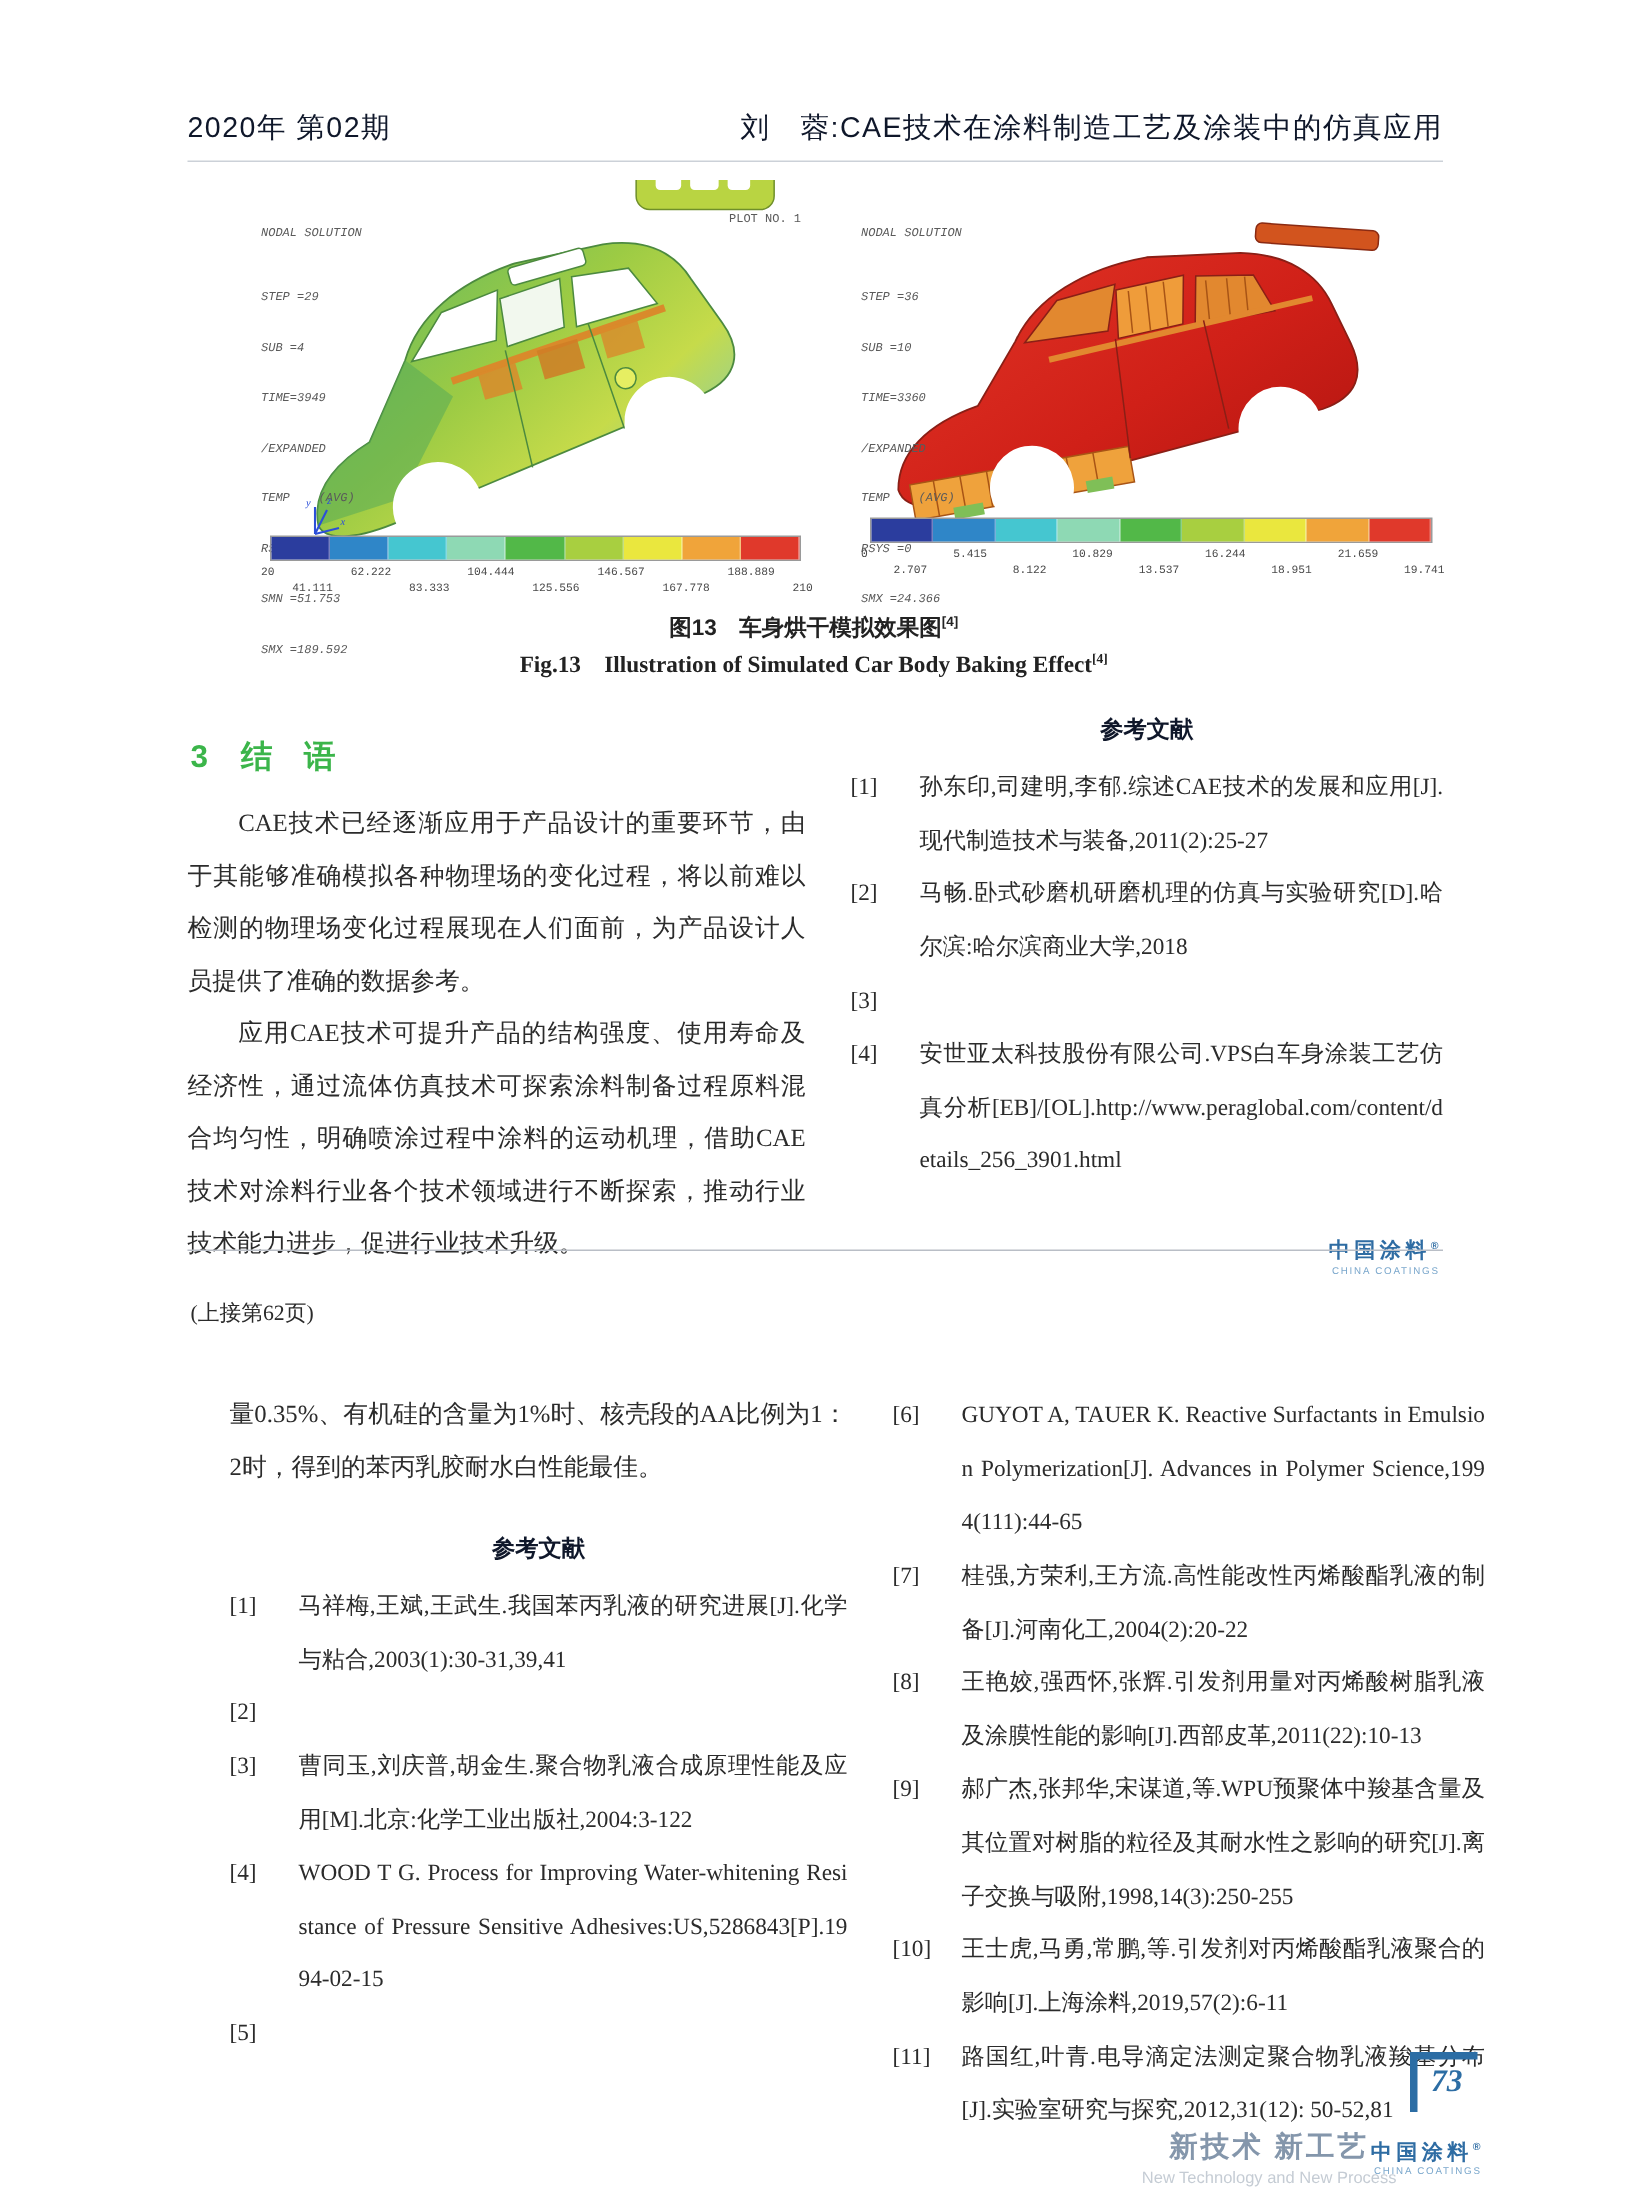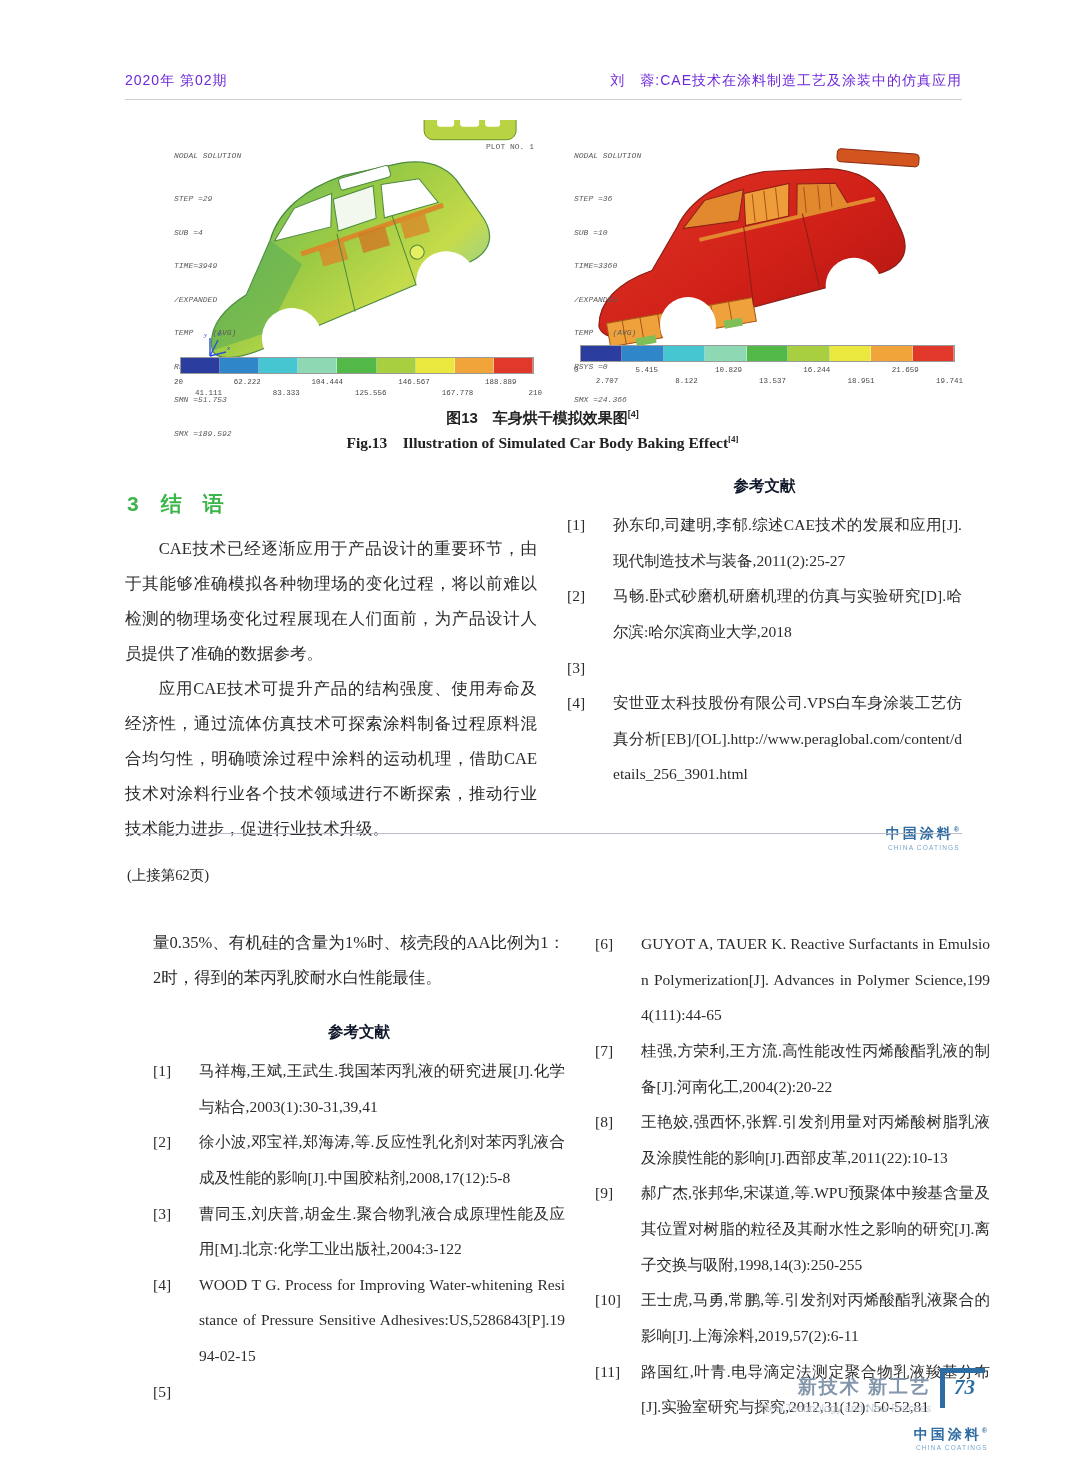--- a/index.html
+++ b/index.html
@@ -2,21 +2,21 @@
 <html><head>
 <meta charset="utf-8">
 <style>
   html,body{margin:0;padding:0;background:#e8e8e8;}
   .page{position:relative;width:1085px;height:1462px;background:#ffffff;margin:0 auto;
         font-family:"Liberation Serif","DejaVu Serif",serif;color:#2b2b2b;overflow:hidden;}
 
   
   .header{position:absolute;left:125px;right:123px;top:72px;display:flex;justify-content:space-between;
           align-items:flex-end;font-family:"Liberation Sans","DejaVu Sans",sans-serif;
-          font-size:14px;color:#6d28d9;padding-bottom:9px;border-bottom:1px solid #ccd1d8;letter-spacing:1px;}
+          font-size:19px;color:#0f172a;padding-bottom:9px;border-bottom:1px solid #ccd1d8;letter-spacing:1px;}
 
   
   .figures{position:absolute;left:152px;top:110px;width:815px;height:296px;display:flex;}
   .panel{position:relative;height:296px;}
   .panel.left{width:400px;}
   .panel.right{width:415px;}
   .ann{position:absolute;top:18px;left:22px;font-family:"Liberation Mono","DejaVu Sans Mono",monospace;
        font-size:8px;line-height:1.4;color:#5a5a5a;white-space:pre;}
   .ann span{display:block;font-style:italic;}
   .ann span:first-child{margin-bottom:9px;}
@@ -69,21 +69,21 @@
   .logo-abs{position:absolute;right:0;bottom:-4px;}
   .logo-flow{display:block;text-align:right;margin-top:2px;}
   .logo .zh{font-family:"Liberation Sans","DejaVu Sans",sans-serif;font-weight:bold;
             font-size:14px;color:#2e6ca3;letter-spacing:3px;}
   .logo .zh sup{font-size:7px;}
   .logo .en{font-family:"Liberation Sans","DejaVu Sans",sans-serif;font-size:6.5px;
             color:#7aa7cc;letter-spacing:1.2px;margin-top:2px;}
 
   
   .footer{position:absolute;top:1368px;right:100px;display:flex;align-items:flex-start;gap:9px;}
-  .f-text{text-align:right;padding-top:6px;}
+  .f-text{text-align:center;padding-top:6px;margin-top:44px;}
   .f-zh{font-family:"Liberation Sans","DejaVu Sans",sans-serif;font-weight:bold;font-size:19px;
         color:#8496ab;letter-spacing:2px;}
   .f-en{font-family:"Liberation Sans","DejaVu Sans",sans-serif;font-size:11px;color:#c5ccd4;margin-top:2px;}
   .f-page{border-top:5px solid #2c6da4;border-left:5px solid #2c6da4;padding:2px 10px 8px 9px;}
   .f-page span{font-family:"Liberation Serif","DejaVu Serif",serif;font-style:italic;font-weight:bold;
                font-size:21px;color:#2c6da4;}
 </style>
 </head>
 <body>
 
@@ -287,21 +287,20 @@
   <div class="cols2">
     <div class="col-l">
       <p class="cont-para">量0.35%、有机硅的含量为1%时、核壳段的AA比例为1：2时，得到的苯丙乳胶耐水白性能最佳。</p>
       <div class="refs-head">参考文献</div>
       <div class="ref">
         <span class="lab">[1]</span>
         <span class="txt">马祥梅,王斌,王武生.我国苯丙乳液的研究进展[J].化学与粘合,2003(1):30-31,39,41</span>
       </div>
       <div class="ref">
         <span class="lab">[2]</span>
-        <span class="txt">徐小波,邓宝祥,郑海涛,等.反应性乳化剂对苯丙乳液合成及性能的影响[J].中国胶粘剂,2008,17(12):5-8</span>
       </div>
       <div class="ref">
         <span class="lab">[3]</span>
         <span class="txt">曹同玉,刘庆普,胡金生.聚合物乳液合成原理性能及应用[M].北京:化学工业出版社,2004:3-122</span>
       </div>
       <div class="ref">
         <span class="lab">[4]</span>
         <span class="txt">WOOD T G. Process for Improving Water-whitening Resistance of Pressure Sensitive Adhesives:US,5286843[P].1994-02-15</span>
       </div>
       <div class="ref">

